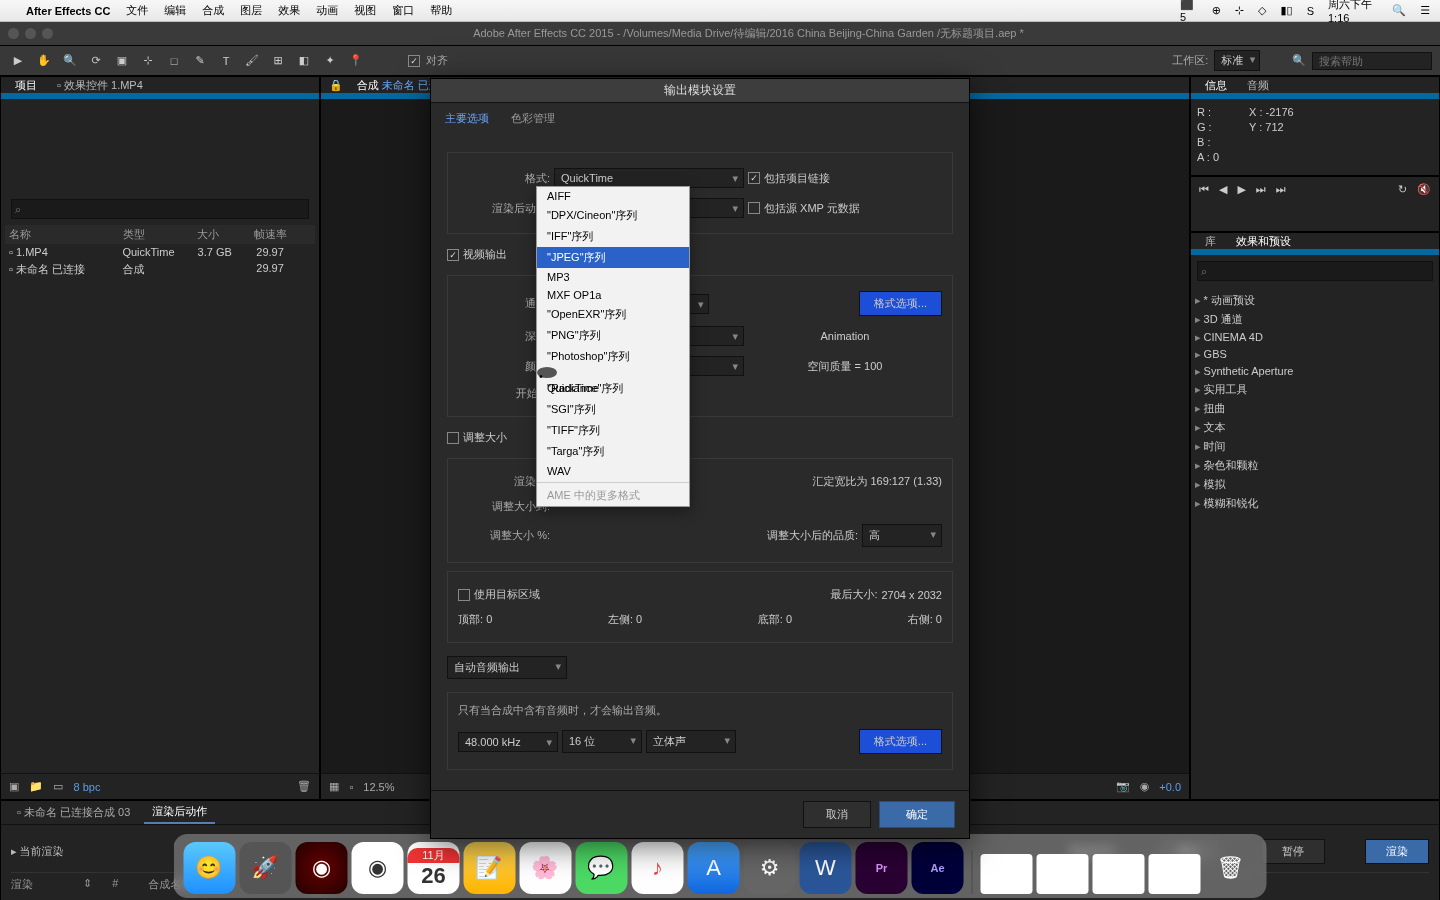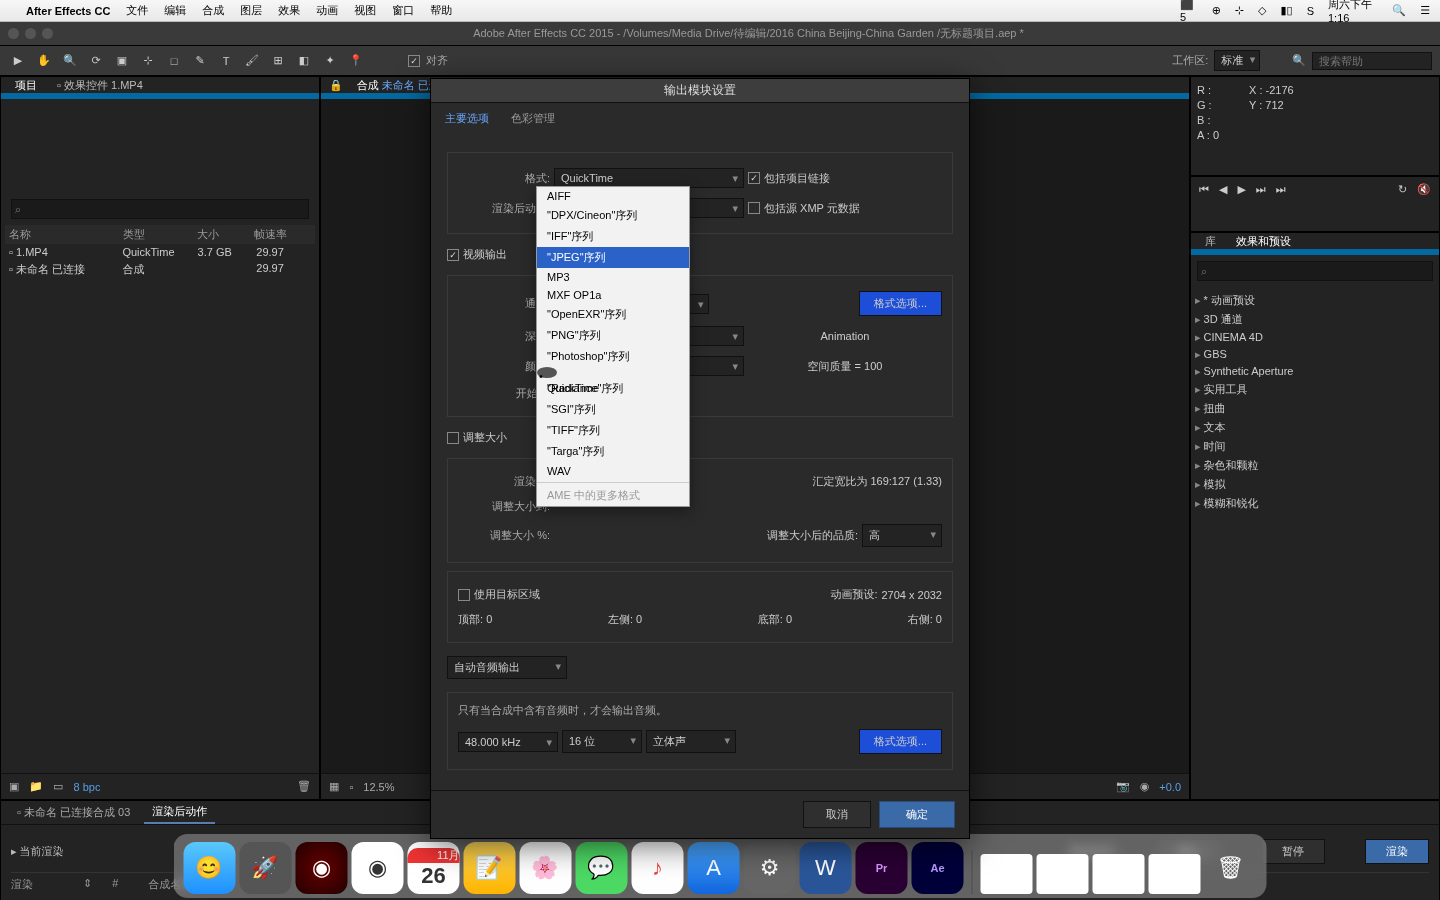--- a/index.html
+++ b/index.html
@@ -203,20 +203,24 @@
       <span>12.5%</span>
       <span style="flex:1"></span>
       <span>📷</span>
       <span>◉</span>
       <span style="color:#5a9ee8">+0.0</span>
     </div>
   </div>
 
   <div class="right" style="display:flex;flex-direction:column">
     <div class="panel" style="height:100px">
+      <div class="panel-hd">
+        <span class="tab active">信息</span>
+        <span class="tab">音频</span>
+      </div>
       <div class="info-grid">
         <div style="display:flex;gap:30px">
           <div>
             <div class="info-row">
                 <span>R :</span>
               </div>
             <div class="info-row">
                 <span>G :</span>
               </div>
             <div class="info-row">
@@ -374,21 +378,21 @@
           <span>调整大小后的品质:</span> 
           <span class="msel" style="max-width:80px"><span>高</span></span>
         </div>
     </div>
 
     <div class="msection" style="color:#888">
       <div class="mrow">
           <span class="mcheck"></span> 
           <span>使用目标区域</span>
           <span style="flex:1"></span>
-          <span>动画预设:</span> 
+          <span>最后大小:</span> 
           <span>2704 x 2032</span>
         </div>
       <div class="mrow" style="gap:44px;justify-content:space-between">
         <span><span>顶部:</span> <span>0</span></span>
         <span><span>左侧:</span> <span>0</span></span>
         <span><span>底部:</span> <span>0</span></span>
         <span><span>右侧:</span> <span>0</span></span>
       </div>
     </div>
 
@@ -431,21 +435,21 @@
     <hr>
     <div class="opt muted">AME 中的更多格式</div>
   </div>
 
 <div class="dock">
   <div class="dockicon" style="background:linear-gradient(#5ac8fa,#1e90ff)">😊</div>
   <div class="dockicon" style="background:#555">🚀</div>
   <div class="dockicon" style="background:radial-gradient(#600,#200)">◉</div>
   <div class="dockicon" style="background:#fff;color:#333">◉</div>
   <div class="dockicon" style="background:#fff;color:#e33;flex-direction:column;font-size:9px">
-      <span style="background:#e33;color:#fff;width:100%;text-align:right;border-radius:10px 10px 0 0">11月</span>
+      <span style="background:#e33;color:#fff;width:100%;text-align:center;border-radius:10px 10px 0 0">11月</span>
       <b style="font-size:22px;color:#333">26</b>
     </div>
   <div class="dockicon" style="background:linear-gradient(#ffd95a,#ffb400)">📝</div>
   <div class="dockicon" style="background:#fff">🌸</div>
   <div class="dockicon" style="background:#4cd964">💬</div>
   <div class="dockicon" style="background:#fff;color:#e44">♪</div>
   <div class="dockicon" style="background:linear-gradient(#4aa8ff,#1166dd)">A</div>
   <div class="dockicon" style="background:#666">⚙</div>
   <div class="dockicon" style="background:#2a5699">W</div>
   <div class="dockicon" style="background:#2a0033;color:#d894ff">

